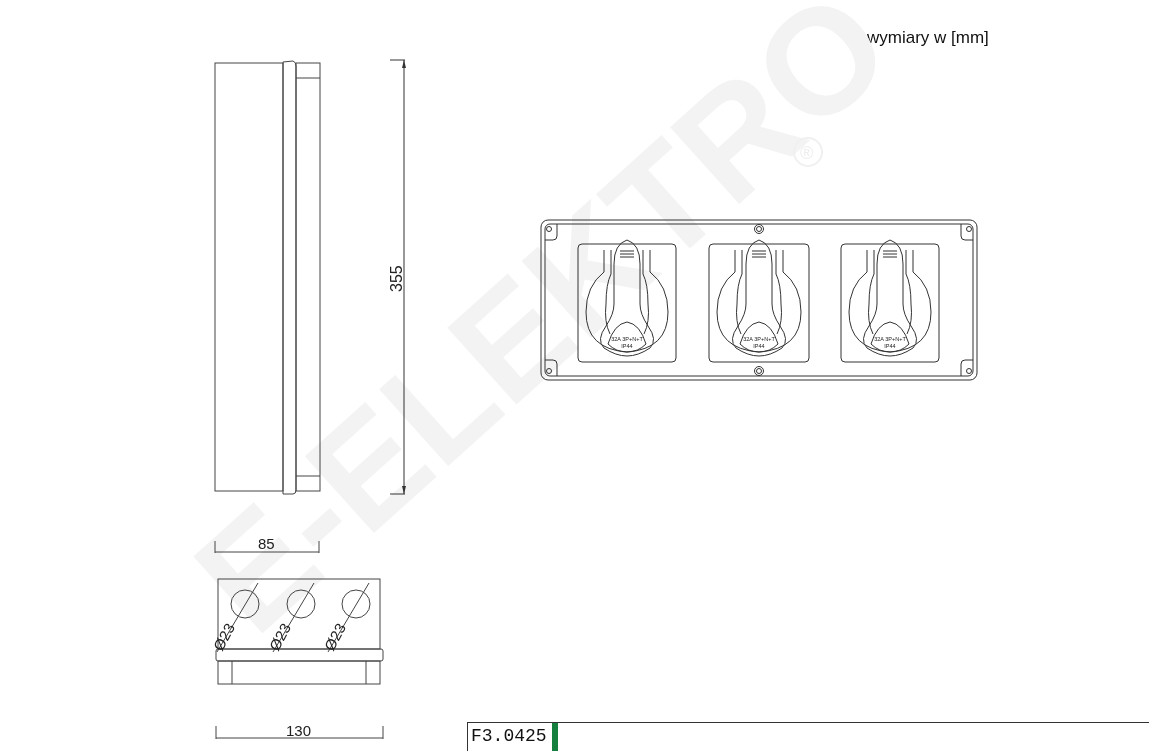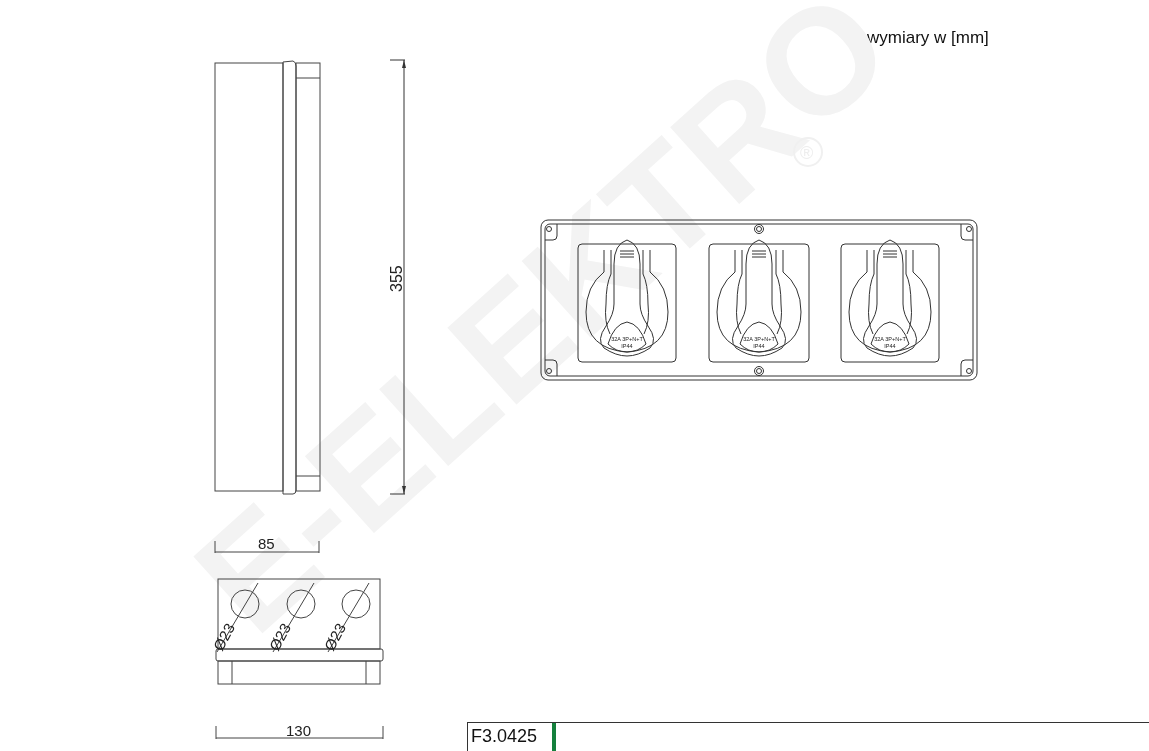--- a/index.html
+++ b/index.html
@@ -3,21 +3,21 @@
 <meta charset="utf-8">
 <style>
   html, body { margin:0; padding:0; background:#ffffff; }
   body { width:1149px; height:751px; position:relative; overflow:hidden;
          font-family:"Liberation Sans", sans-serif; color:#111; }
   .units { position:absolute; left:867px; top:28px; font-size:17px; color:#111; }
   svg.drawing { position:absolute; left:0; top:0; }
   .title-table { position:absolute; left:467px; top:722px; height:28px; border-top:1px solid #333;
                  border-left:1px solid #333; display:flex; width:682px; }
   .title-table .cell { font-size:18px; line-height:27px; padding:0 3px; color:#111; white-space:nowrap; }
-  .title-table .code { border-right:4px solid #15803d; width:78px; }
+  .title-table .code { border-right:6px solid #15803d; width:78px;font-family:Liberation Mono, monospace; }
   .dim { font-family:"Liberation Sans", sans-serif; fill:#222; }
 </style>
 </head>
 <body>
 
 <div class="units">wymiary w [mm]</div>
 
 <svg class="drawing" width="1149" height="751" viewBox="0 0 1149 751">
 
   <g opacity="1">

